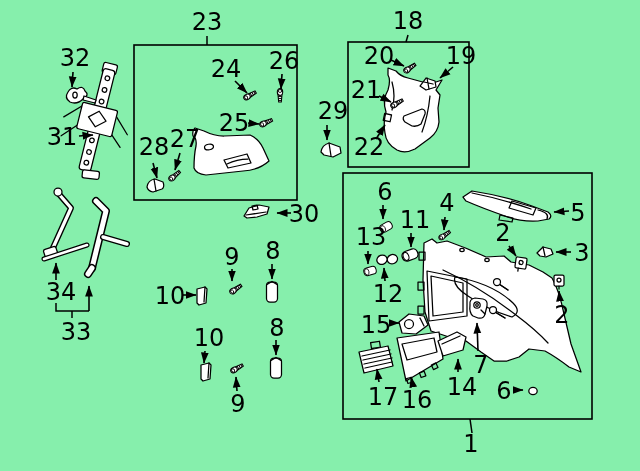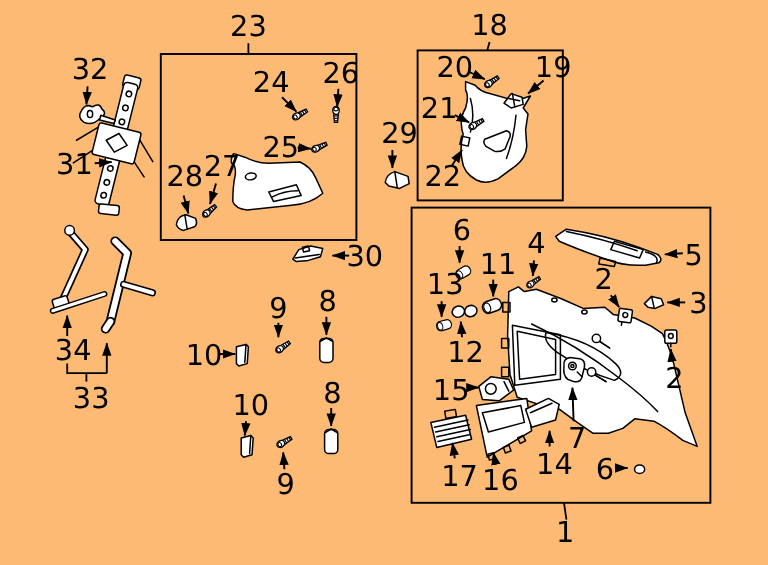--- a/index.html
+++ b/index.html
@@ -1,16 +1,16 @@
 <!DOCTYPE html>
 <html><head>
 <meta charset="utf-8">
 <style>
   html,body{margin:0;padding:0;background:#fff;}
-  .stage{position:relative;width:640px;height:471px;background:#fdba74;overflow:hidden;}
+  .stage{position:relative;width:640px;height:471px;background:#86efac;overflow:hidden;}
   svg{display:block;}
   .lbl{font-family:"DejaVu Sans",sans-serif;font-size:24px;fill:#000;text-anchor:middle;}
   .arr{stroke:#000;stroke-width:1.6;fill:none;marker-end:url(#ah);}
   .tick{stroke:#000;stroke-width:1.5;fill:none;}
   .gbox{fill:none;stroke:#000;stroke-width:1.6;}
   .part path,.part rect,.part ellipse,.part circle,.part polygon{fill:#fff;stroke:#000;stroke-width:1.25;stroke-linejoin:round;stroke-linecap:round;}
   .part .nf{fill:none;}
   .tube-o{fill:none;stroke:#000;stroke-linecap:round;stroke-linejoin:round;}
   .tube-i{fill:none;stroke:#fff;stroke-linecap:round;stroke-linejoin:round;}
 </style>

